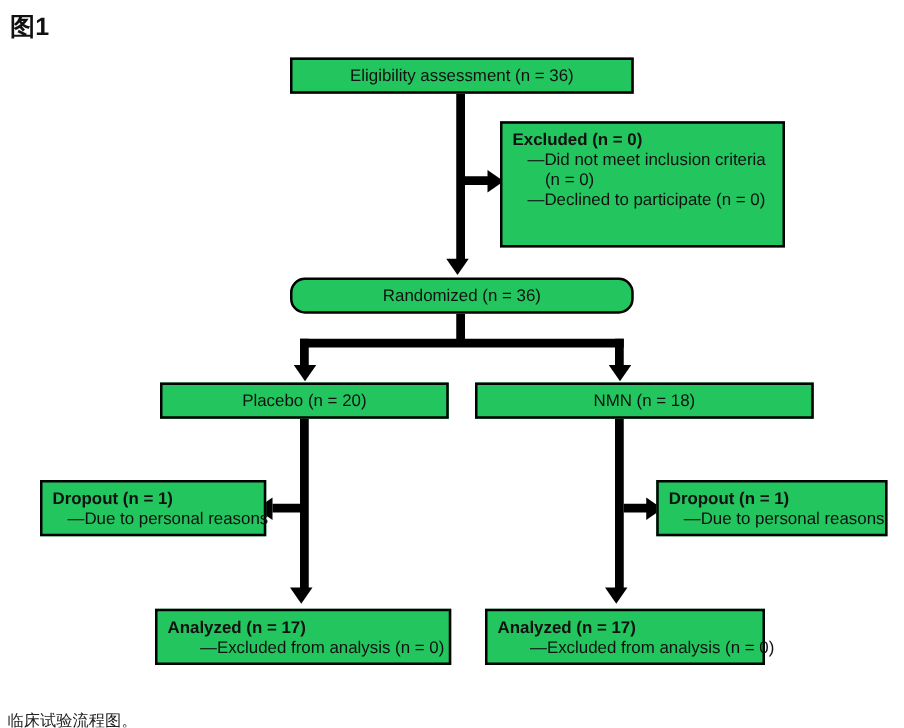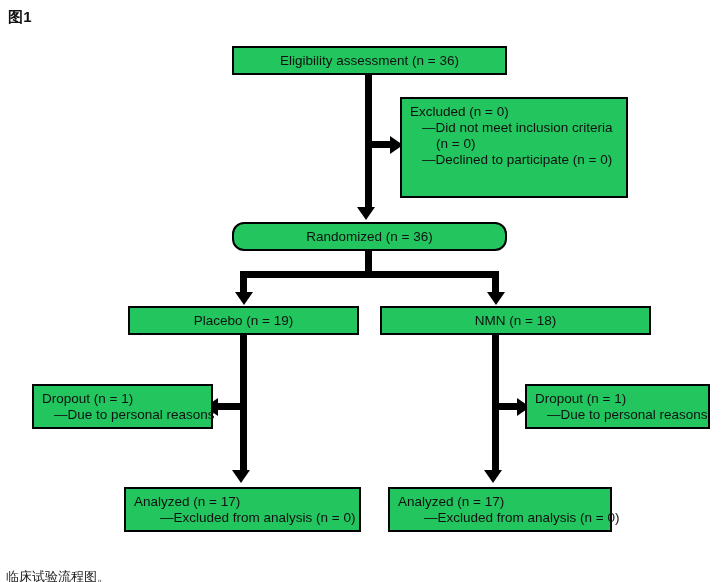--- a/index.html
+++ b/index.html
@@ -13,21 +13,21 @@
     position: relative;
     font-family: "Liberation Sans", sans-serif;
     color: #1a1a1a;
     overflow: hidden;
   }
 
   #figure-title {
     position: absolute;
     left: 8px;
     top: 8px;
-    font-size: 15px;
+    font-size: 20px;
     font-weight: bold;
     letter-spacing: 0.2px;
     color: #111;
   }
 
   #figure-caption {
     position: absolute;
     left: 6px;
     top: 556px;
     font-size: 13px;
@@ -67,20 +67,21 @@
     display: block;
     padding-left: 12px;
     white-space: nowrap;
   }
   .node-box .sub-line.indent2 {
     padding-left: 26px;
   }
   .node-box .main-line {
     display: block;
     white-space: nowrap;
+    font-weight: bold;
   }
 
   
   #box-eligibility { left: 232px; top: 46px;  width: 275px; height: 29px; }
   #box-excluded    { left: 400px; top: 97px;  width: 228px; height: 101px; }
   #box-randomized  { left: 232px; top: 222px; width: 275px; height: 29px; border-radius: 12px; }
   #box-placebo     { left: 128px; top: 306px; width: 231px; height: 29px; }
   #box-nmn         { left: 380px; top: 306px; width: 271px; height: 29px; }
   #box-dropout-left  { left: 32px;  top: 384px; width: 181px; height: 45px; }
   #box-dropout-right { left: 525px; top: 384px; width: 185px; height: 45px; }
@@ -177,21 +178,21 @@
   </div>
 
   <div class="conn" id="trunk-split"></div>
   <div class="conn" id="split-bar"></div>
   <div class="conn" id="split-left-stem"></div>
   <div class="conn" id="split-right-stem"></div>
   <div class="arrow-down" id="split-left-head"></div>
   <div class="arrow-down" id="split-right-head"></div>
 
   <div class="node-box centered" id="box-placebo">
-    <span>Placebo (n = 19)</span>
+    <span>Placebo (n = 20)</span>
   </div>
   <div class="node-box centered" id="box-nmn">
     <span>NMN (n = 18)</span>
   </div>
 
   <div class="conn" id="arm-left-stem"></div>
   <div class="arrow-down" id="arm-left-head"></div>
   <div class="conn" id="arm-left-branch"></div>
   <div class="arrow-left" id="arm-left-branch-head"></div>
 

